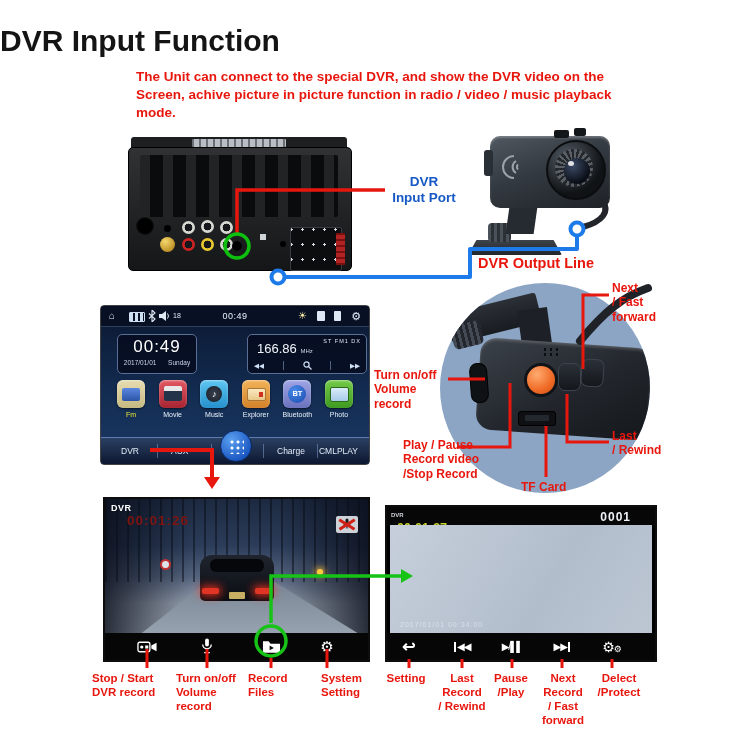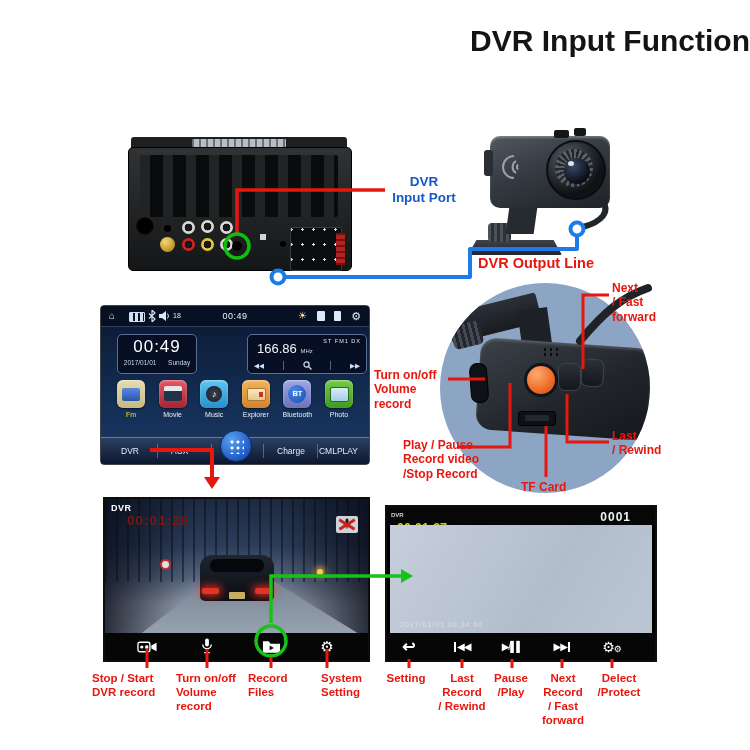--- a/index.html
+++ b/index.html
@@ -2,21 +2,21 @@
 <html><head>
 <meta charset="utf-8">
 <style>
   html,body{margin:0;padding:0;background:#fff;}
   .canvas{position:relative;width:750px;height:750px;background:#fff;overflow:hidden;
           font-family:"Liberation Sans",sans-serif;}
   .abs{position:absolute;}
   .pre{white-space:pre-line;}
 
   
-  .title{left:0;right:0;top:24px;text-align:right;font-size:30px;font-weight:bold;color:#141414;}
+  .title{left:0;right:0;top:24px;text-align:left;font-size:30px;font-weight:bold;color:#141414;}
   .desc{left:136px;top:68px;width:488px;color:#e8170e;font-weight:bold;font-size:13.5px;line-height:1.33;}
 
   
   .ann{color:#e8170e;font-weight:bold;font-size:12px;line-height:1.2;}
   .blue-label{color:#1659c5;font-weight:bold;font-size:13.5px;line-height:1.15;text-align:center;}
   .outline-label{color:#e8170e;font-weight:bold;font-size:14.5px;}
   .cap{color:#e8170e;font-weight:bold;font-size:11.5px;line-height:1.22;}
 
   
   .rear{left:128px;top:137px;width:222px;height:132px;}
@@ -174,20 +174,21 @@
   
   .overlay{position:absolute;left:0;top:0;width:750px;height:750px;pointer-events:none;z-index:10;}
   .lbl{z-index:11;}
 </style>
 </head>
 <body>
 
 <div class="canvas">
 
   <div class="abs title">DVR Input Function</div>
+  <div class="abs desc">The Unit can connect to the special DVR, and show the DVR video on the Screen, achive picture in picture function in radio / video / music playback mode.</div>
 
   <div class="abs rear">
     <div class="lid"></div>
     <div class="sticker"></div>
     <div class="body"></div>
     <div class="fins"></div>
     <div class="jack" style="left:8px;top:80px;width:18px;height:18px;background:radial-gradient(#000 55%,#2e3032);"></div>
     <div class="jack" style="left:36px;top:88px;width:7px;height:7px;background:#000;"></div>
     <div class="jack" style="left:32px;top:100px;width:15px;height:15px;background:radial-gradient(circle at 35% 30%,#f5d76e,#a8760b);"></div>
     <div class="jack" style="left:54px;top:84px;width:13px;height:13px;background:radial-gradient(#15171a 40%,#d8d8d2 45%);"></div>

